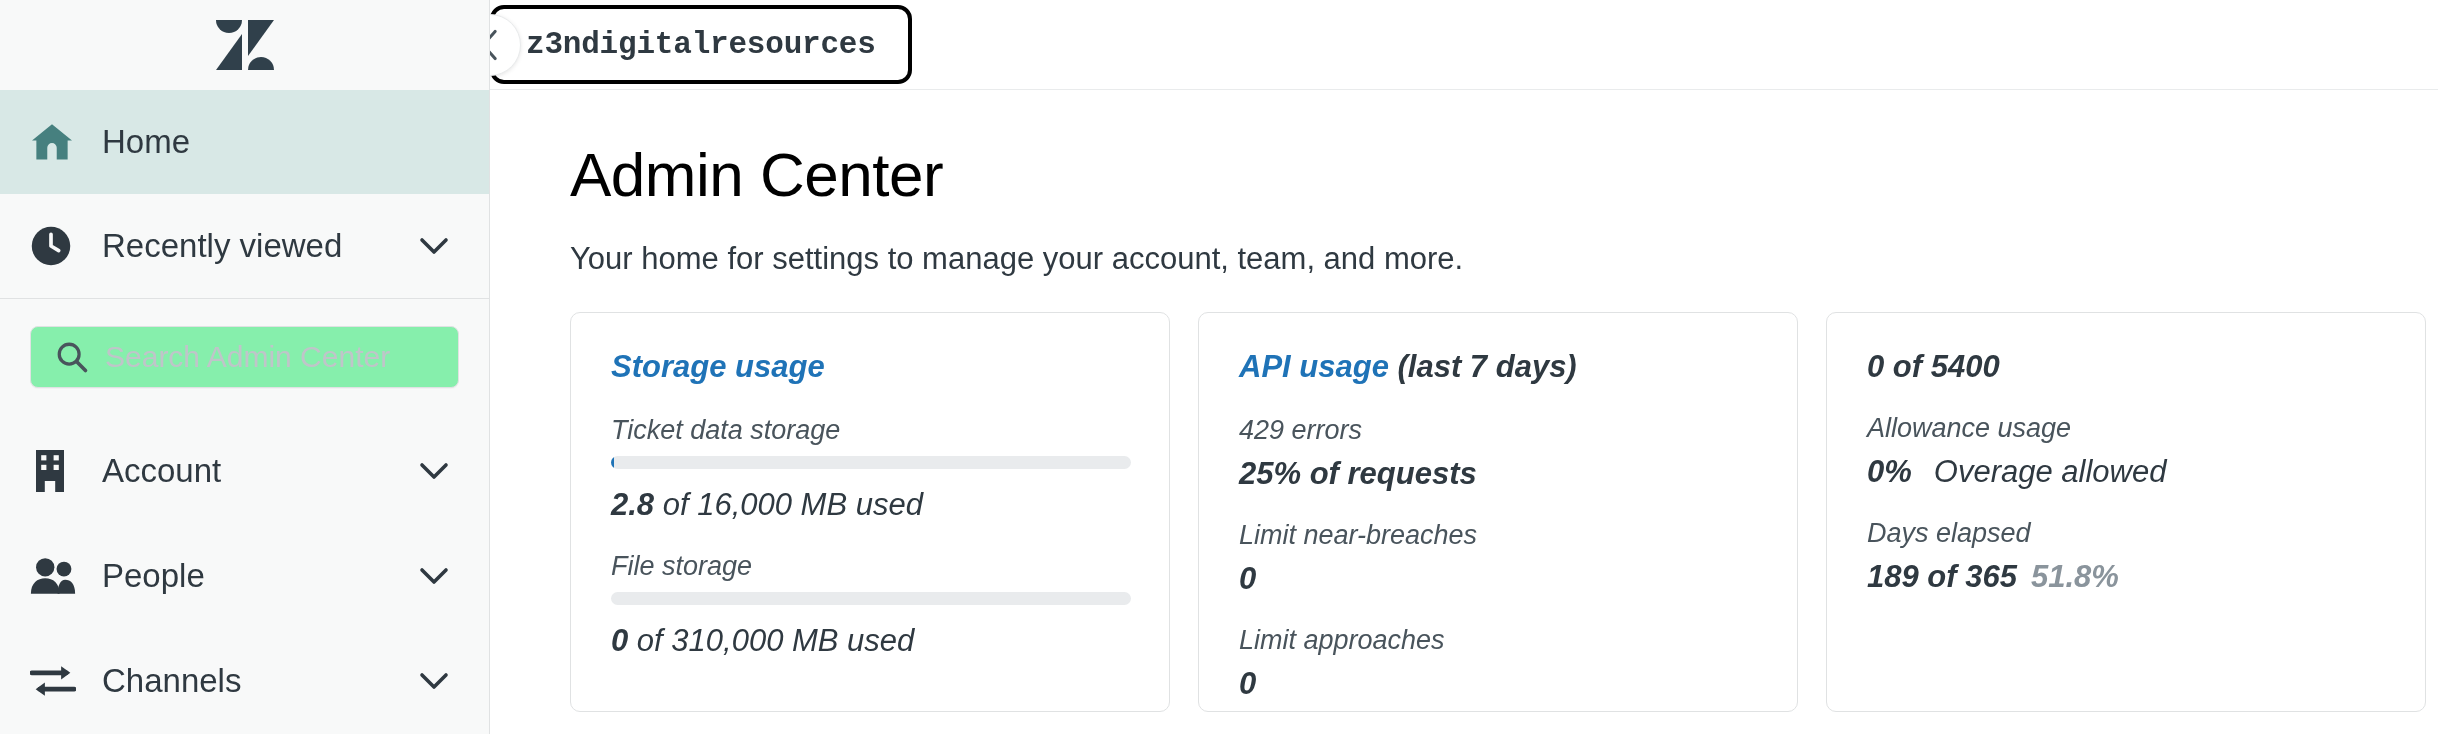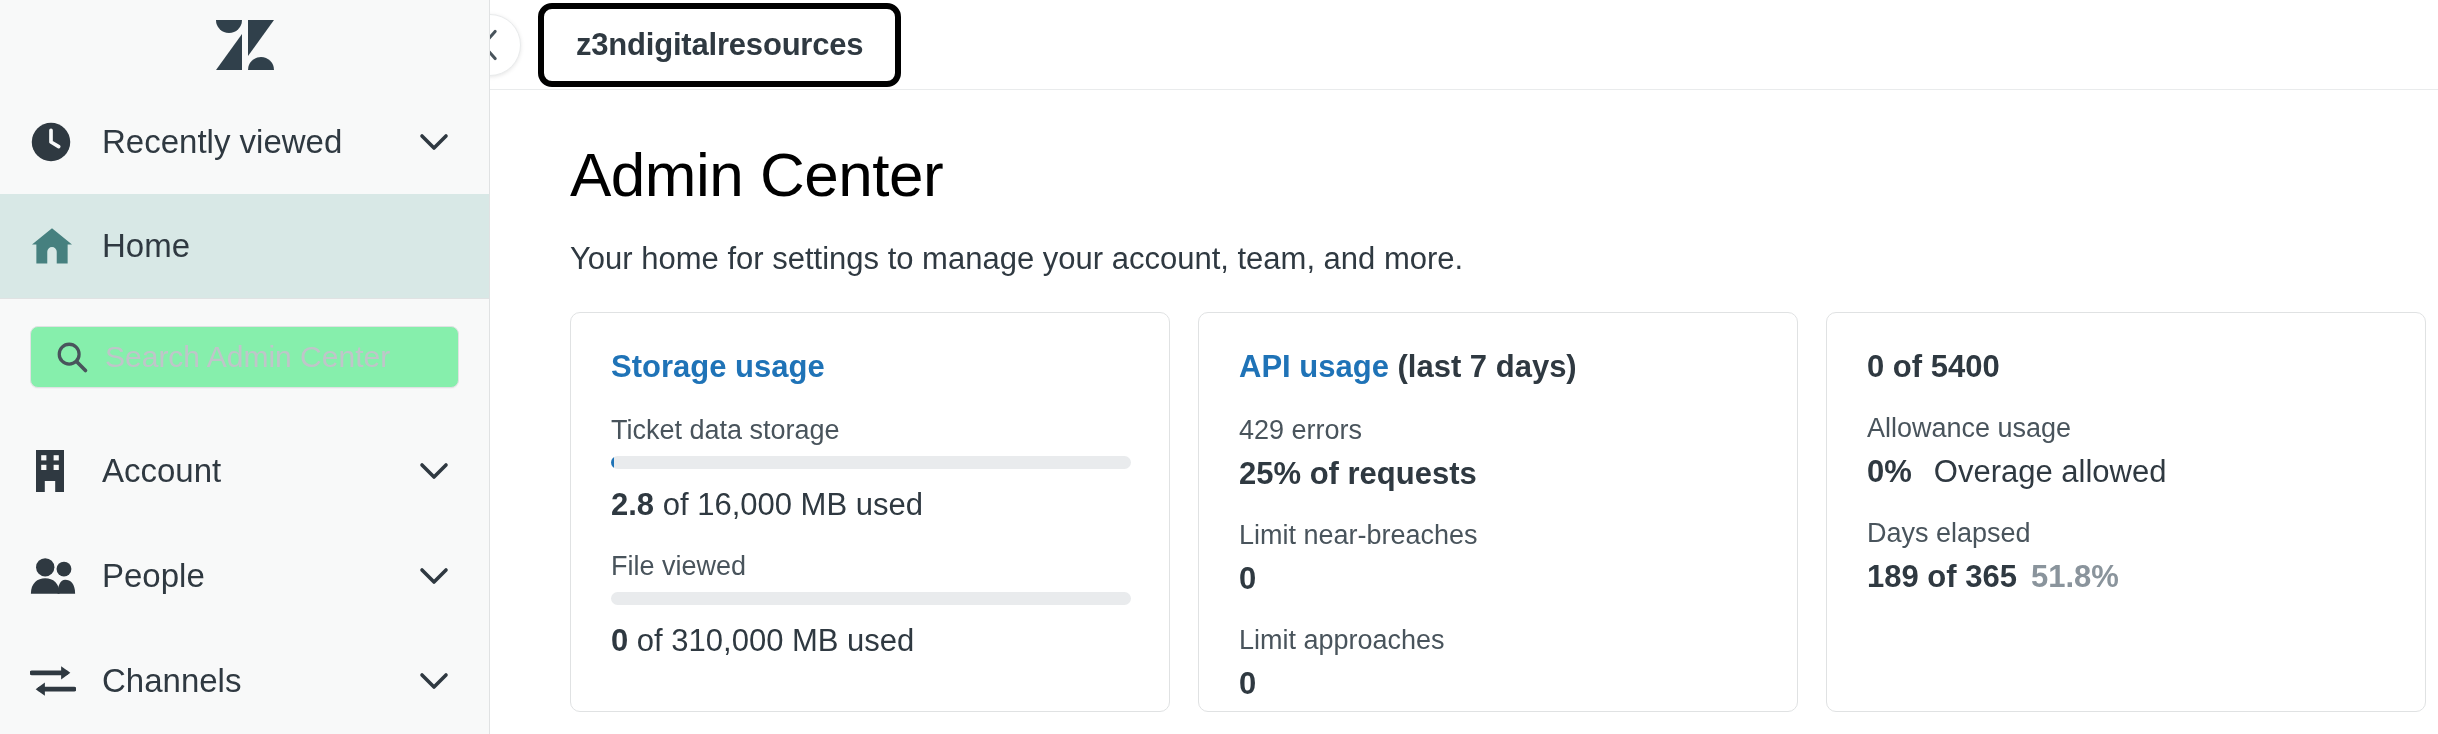--- a/index.html
+++ b/index.html
@@ -103,25 +103,25 @@
     width: 62px; height: 62px;
     border-radius: 50%;
     background: #ffffff;
     border: 1px solid #e9ebec;
     box-shadow: 0 1px 4px rgba(0,0,0,0.10);
     display: flex; align-items: center; justify-content: center;
     cursor: pointer;
     z-index: 5;
   }
   .tab-highlight {
-    margin-left: 48px;
-    border: 6px solid #000000;
+    border: 4px solid #000000;
     border-radius: 14px;
     padding: 4px;
     display: inline-flex;
+    font-family: Liberation Mono, monospace;
   }
   .tab-chip {
     background: #ffffff;
     border-radius: 8px;
     padding: 14px 28px;
     font-size: 31px;
     font-weight: bold;
     color: #2f3941;
     white-space: nowrap;
     letter-spacing: -0.2px;
@@ -147,20 +147,21 @@
     margin-top: 35px;
   }
   .card {
     width: 600px;
     height: 400px;
     border: 1px solid #e0e2e3;
     border-radius: 10px;
     background: #ffffff;
     padding: 36px 40px 5px 40px;
     flex: 0 0 600px;
+    font-style: italic;
   }
   .card-title {
     font-size: 31px;
     font-weight: bold;
     color: #1f73b7;
     margin-bottom: 30px;
     white-space: nowrap;
   }
   .card-title .suffix { color: #2f3941; }
 
@@ -201,47 +202,47 @@
 
   <aside class="sidebar">
 
     <div class="logo-area">
       <svg class="zd-logo" viewBox="0 0 58 50">
         <path d="M26 14 L26 50 L0 50 Z" fill="#30404b"></path>
         <path d="M0 0 A13 13 0 0 0 26 0 Z" fill="#30404b"></path>
         <path d="M32 36 L32 0 L58 0 Z" fill="#30404b"></path>
         <path d="M58 50 A13 13 0 0 0 32 50 Z" fill="#30404b"></path>
       </svg>
+    </div>
+
+    <div class="nav-item active">
+      <span class="nav-icon">
+        <svg width="44" height="40" viewBox="0 0 24 22">
+          <path d="M12 1.2 L23 10.2 L20.6 10.2 L20.6 20.6 L14.6 20.6 L14.6 14.2 A2.6 2.6 0 0 0 9.4 14.2 L9.4 20.6 L3.4 20.6 L3.4 10.2 L1 10.2 Z" fill="#46807f"></path>
+        </svg>
+      </span>
+      <span class="nav-label">Home</span>
+      <span class="chev"></span>
     </div>
 
     <div class="nav-item">
       <span class="nav-icon">
         <svg width="42" height="42" viewBox="0 0 24 24">
           <circle cx="12" cy="12" r="11" fill="#2f3941"></circle>
           <path d="M12 5.3 L12 12 L16.4 14.6" stroke="#f8f9f9" stroke-width="2.1" fill="none" stroke-linecap="round" stroke-linejoin="round"></path>
         </svg>
       </span>
       <span class="nav-label">Recently viewed</span>
       <span class="chev">
         <svg width="30" height="18" viewBox="0 0 20 12">
           <path d="M2 2 L10 10 L18 2" stroke="#2f3941" stroke-width="2.4" fill="none" stroke-linecap="round" stroke-linejoin="round"></path>
         </svg>
       </span>
     </div>
 
-    <div class="nav-item active">
-      <span class="nav-icon">
-        <svg width="44" height="40" viewBox="0 0 24 22">
-          <path d="M12 1.2 L23 10.2 L20.6 10.2 L20.6 20.6 L14.6 20.6 L14.6 14.2 A2.6 2.6 0 0 0 9.4 14.2 L9.4 20.6 L3.4 20.6 L3.4 10.2 L1 10.2 Z" fill="#46807f"></path>
-        </svg>
-      </span>
-      <span class="nav-label">Home</span>
-      <span class="chev"></span>
-    </div>
-
     <div class="sep"></div>
 
     <div class="search-wrap">
       <div class="search-box">
         <span class="si">
           <svg width="34" height="34" viewBox="0 0 24 24">
             <circle cx="10" cy="10" r="7" stroke="#49545c" stroke-width="2.3" fill="none"></circle>
             <path d="M15.2 15.2 L21.5 21.5" stroke="#49545c" stroke-width="2.6" stroke-linecap="round"></path>
           </svg>
         </span>
@@ -331,21 +332,21 @@
           </div>
 
           <div class="metric-label">Ticket data storage</div>
           <div class="bar">
             <div class="bar-fill" id="bar0" style="width: 0.6%;"></div>
           </div>
           <div class="metric-value">
             <b>2.8</b><span> of 16,000 MB used</span>
           </div>
 
-          <div class="metric-label">File viewed</div>
+          <div class="metric-label">File storage</div>
           <div class="bar">
             <div class="bar-fill" id="bar1" style="width: 0%;"></div>
           </div>
           <div class="metric-value">
             <b>0</b><span> of 310,000 MB used</span>
           </div>
         </div>
 
         <div class="card">
           <div class="card-title">

